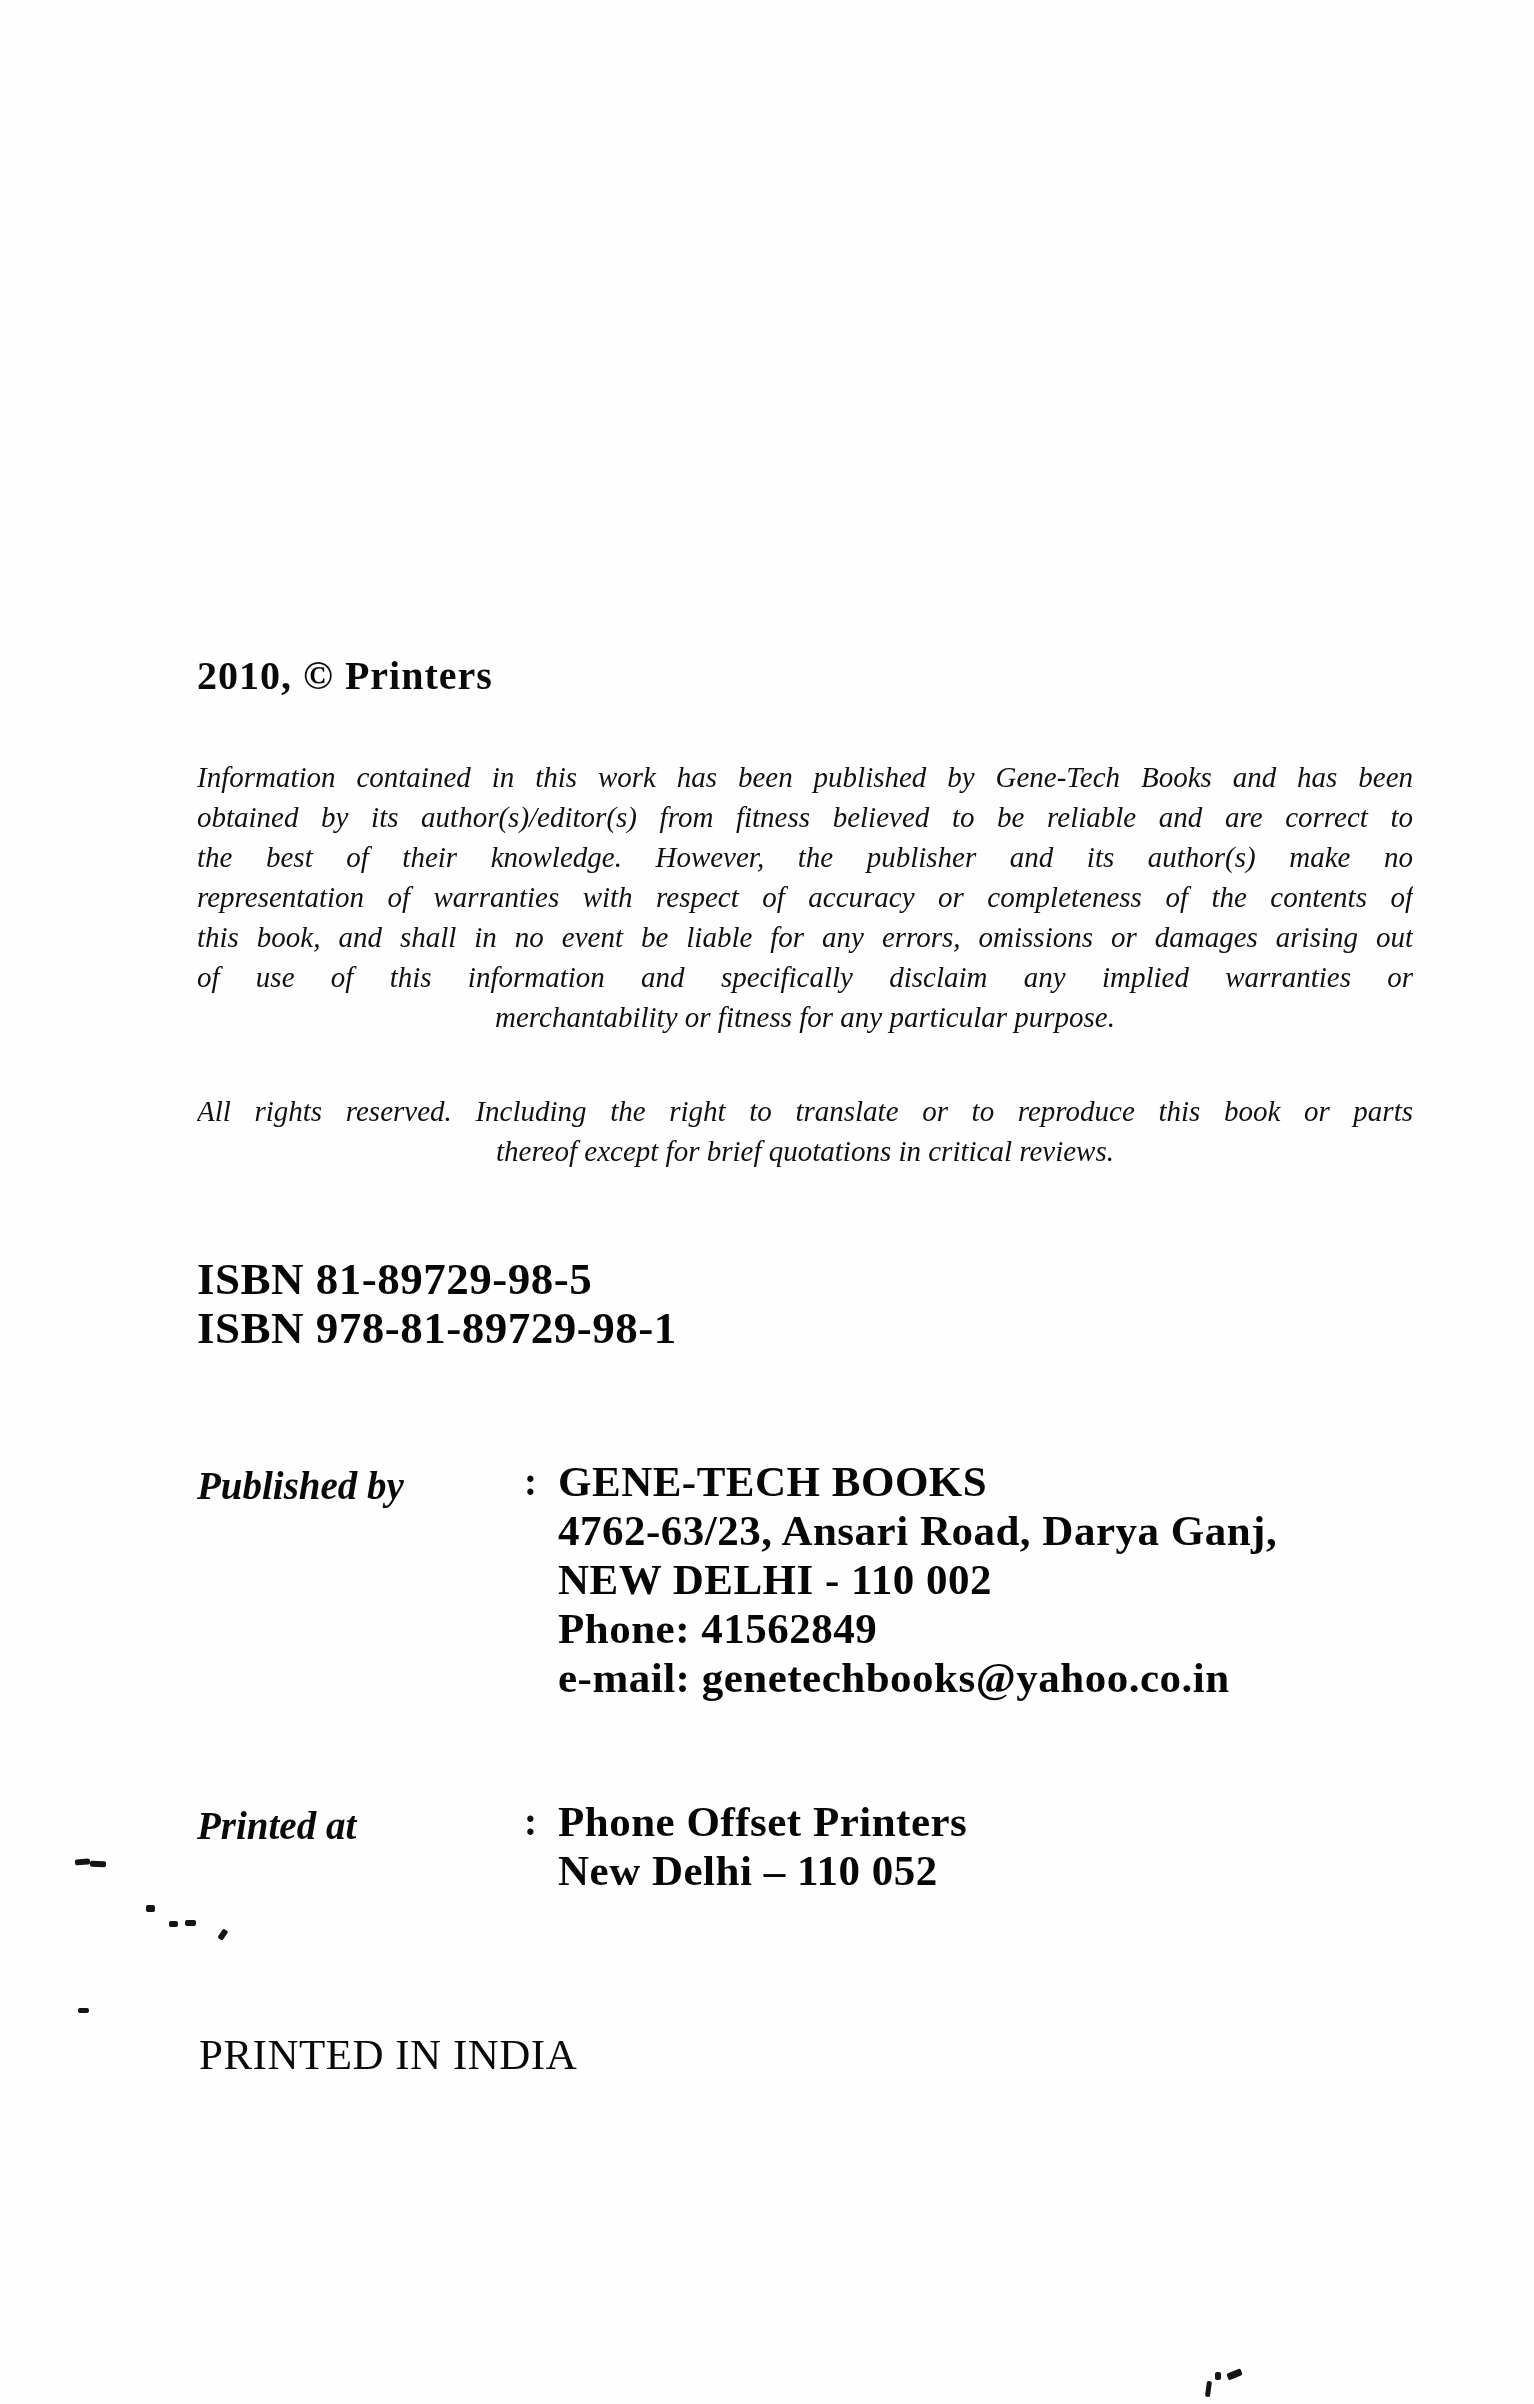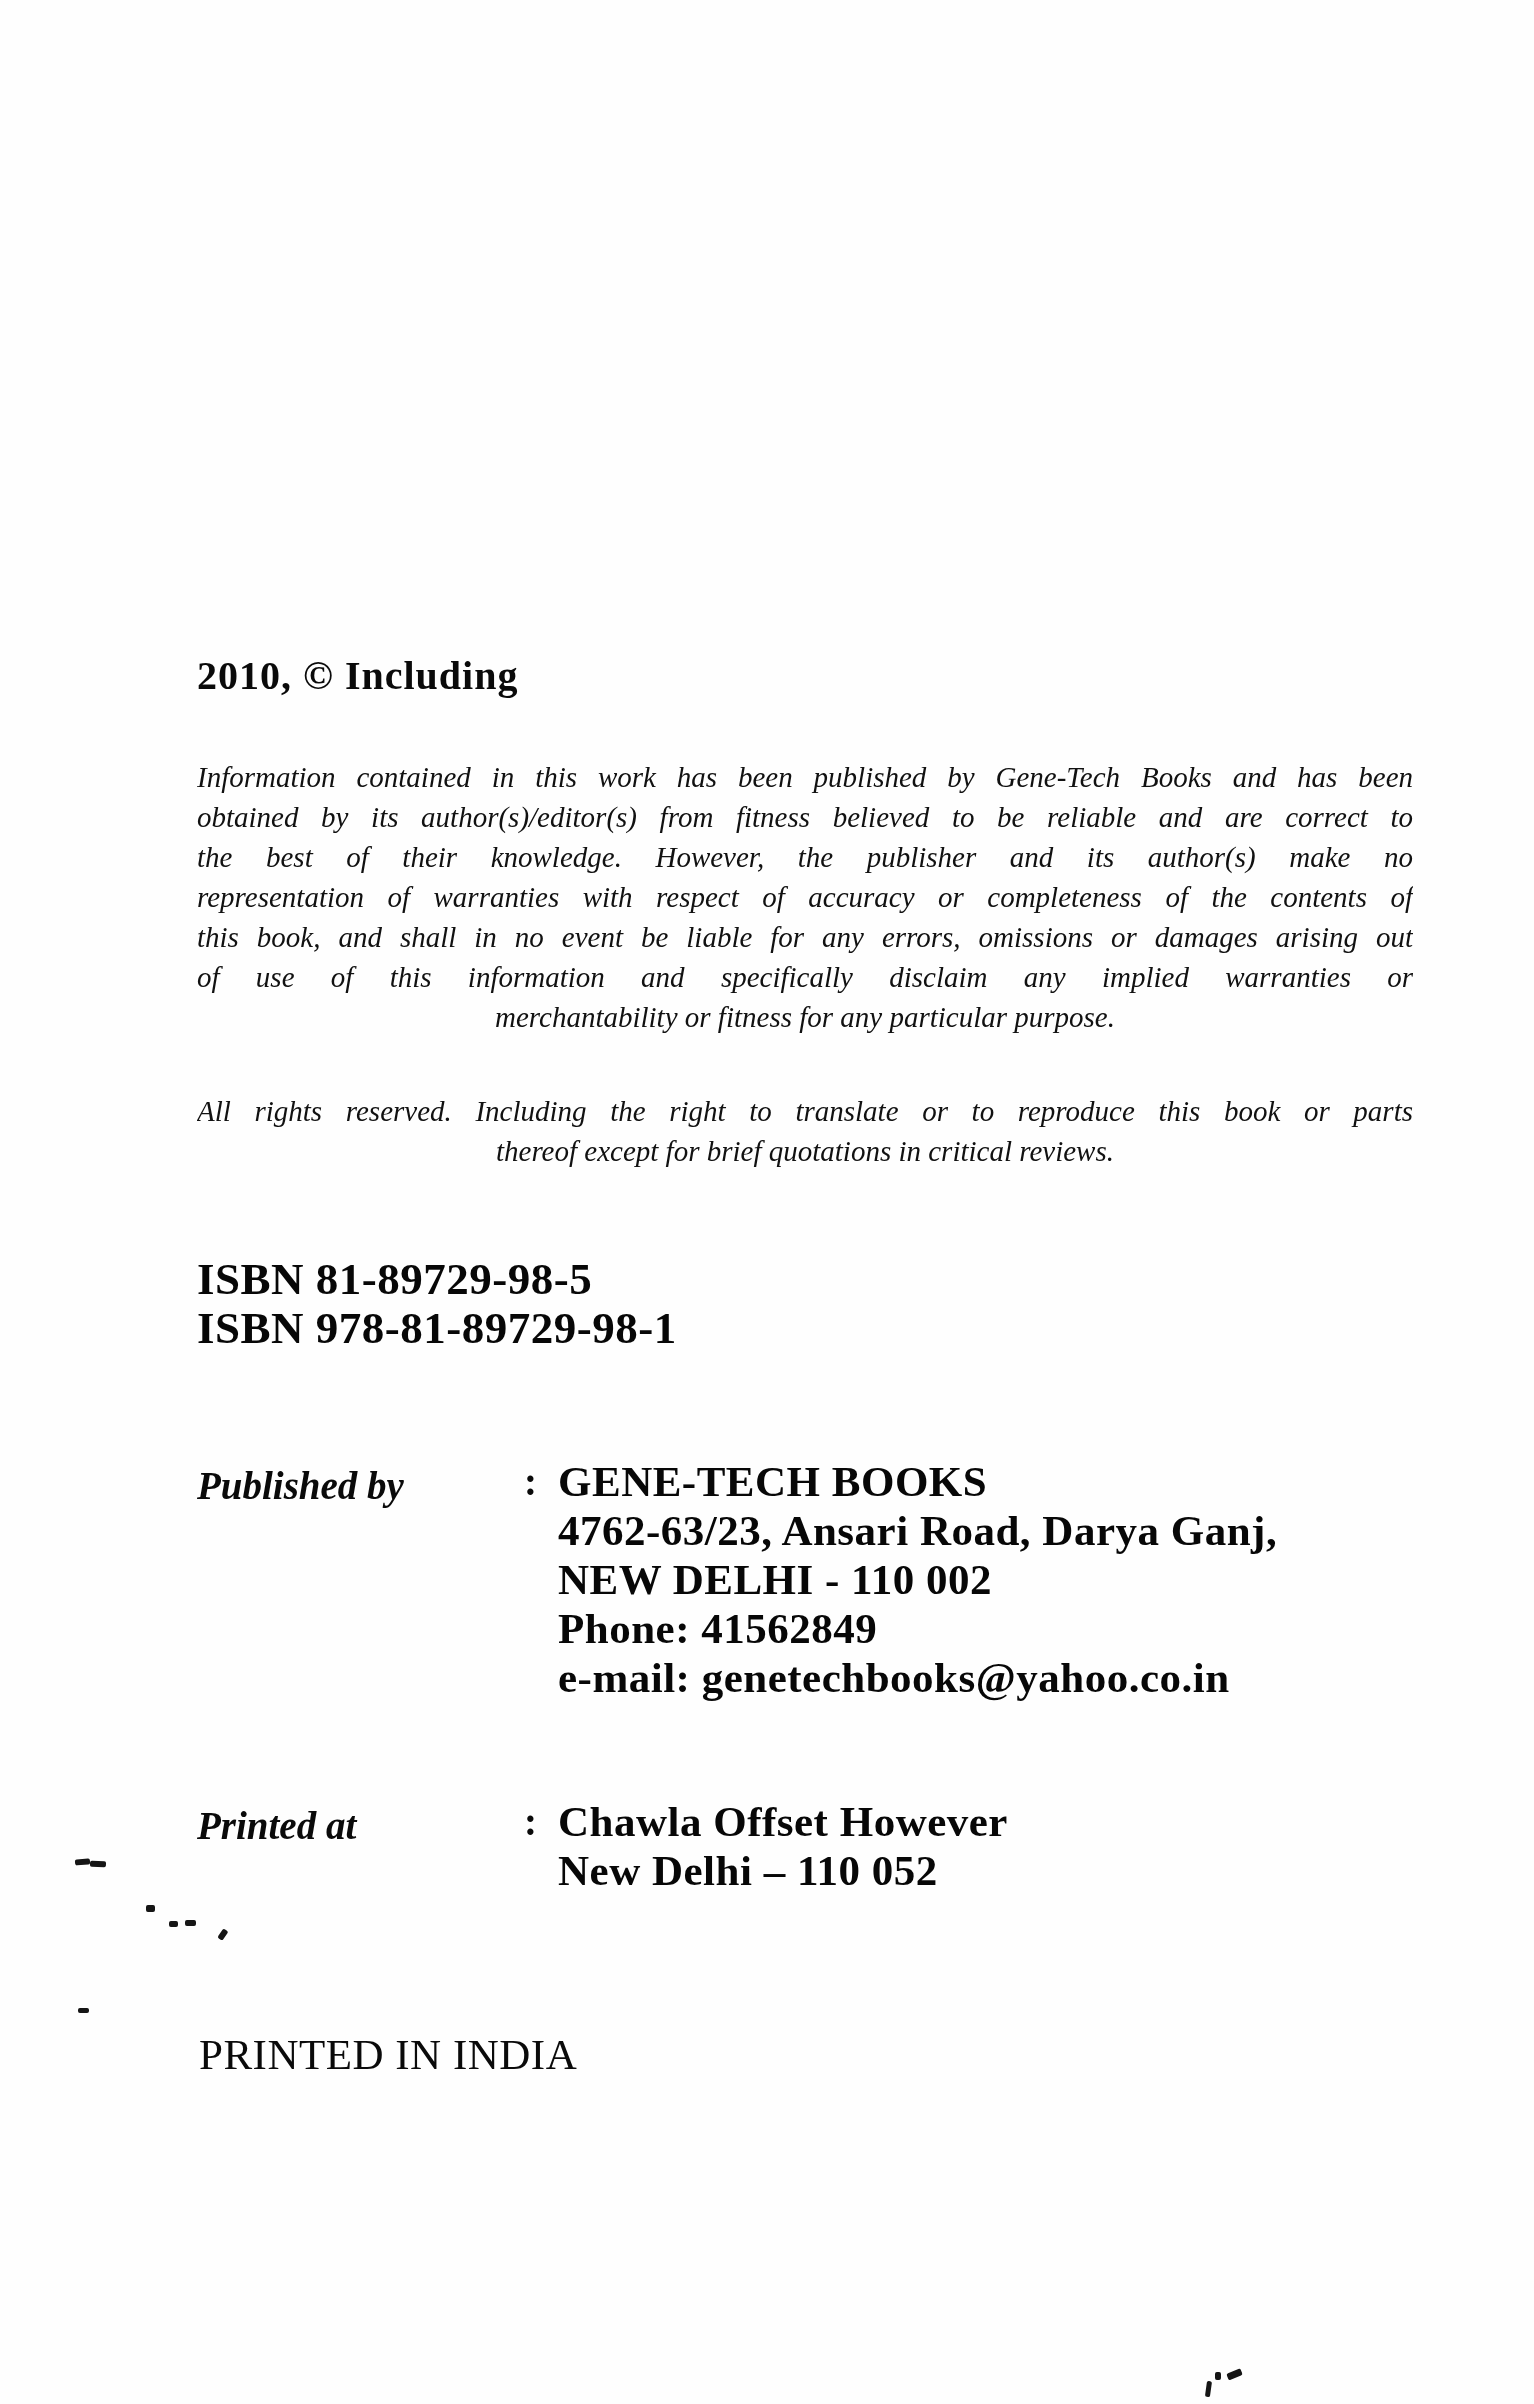--- a/index.html
+++ b/index.html
@@ -126,21 +126,21 @@
   .sp7  { left: 78px;   top: 2008px; width: 10.7px; height: 4.9px; }
   .sp8  { left: 1215px; top: 2372px; width: 5.8px;  height: 7.8px; }
   .sp9  { left: 1227px; top: 2371px; width: 14.6px; height: 6.8px;  transform: rotate(-22deg); }
   .sp10 { left: 1206px; top: 2381px; width: 4.9px;  height: 15.5px; transform: rotate(8deg); }
 </style>
 </head>
 <body>
 
 <div class="page">
 
-  <h1 class="copyright-line">2010, © Including</h1>
+  <h1 class="copyright-line">2010, © Printers</h1>
 
   <div class="para disclaimer">
     <div class="jline">Information contained in this work has been published by Gene-Tech Books and has been</div>
     <div class="jline">obtained by its author(s)/editor(s) from fitness believed to be reliable and are correct to</div>
     <div class="jline">the best of their knowledge. However, the publisher and its author(s) make no</div>
     <div class="jline">representation of warranties with respect of accuracy or completeness of the contents of</div>
     <div class="jline">this book, and shall in no event be liable for any errors, omissions or damages arising out</div>
     <div class="jline">of use of this information and specifically disclaim any implied warranties or</div>
     <div class="lastline">merchantability or fitness for any particular purpose.</div>
   </div>
@@ -164,21 +164,21 @@
       <div>NEW DELHI - 110 002</div>
       <div>Phone: 41562849</div>
       <div>e-mail: genetechbooks@yahoo.co.in</div>
     </div>
   </div>
 
   <div class="info-row row-printed">
     <div class="info-label">Printed at</div>
     <div class="info-colon">:</div>
     <div class="info-content">
-      <div>Chawla Offset However</div>
+      <div>Phone Offset Printers</div>
       <div>New Delhi – 110 052</div>
     </div>
   </div>
 
   <div class="printed-in">PRINTED IN INDIA</div>
 
   <div class="speck sp1"></div>
   <div class="speck sp2"></div>
   <div class="speck sp3"></div>
   <div class="speck sp4"></div>

